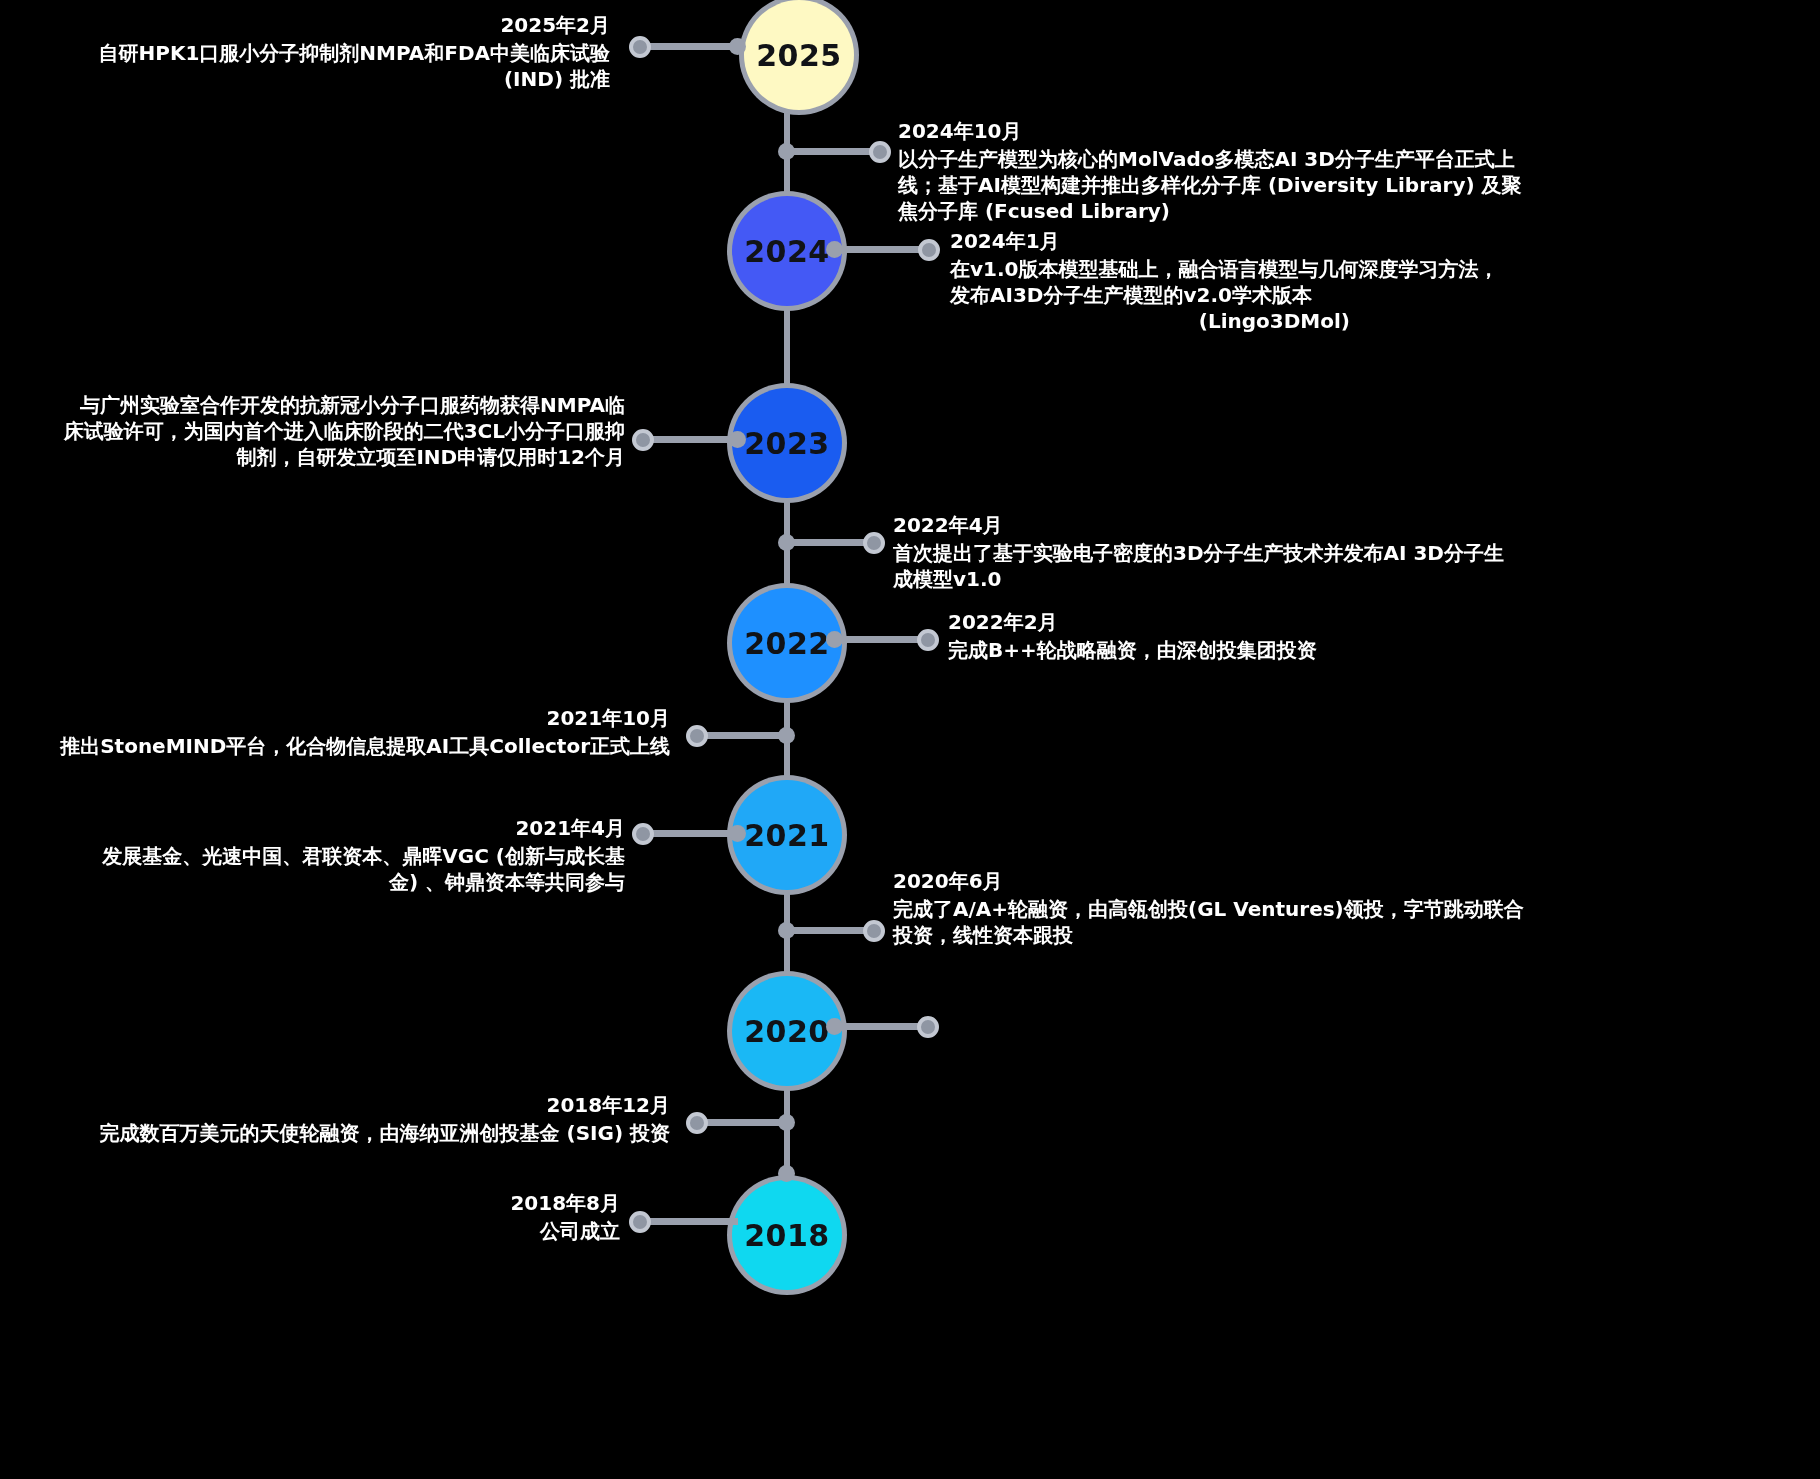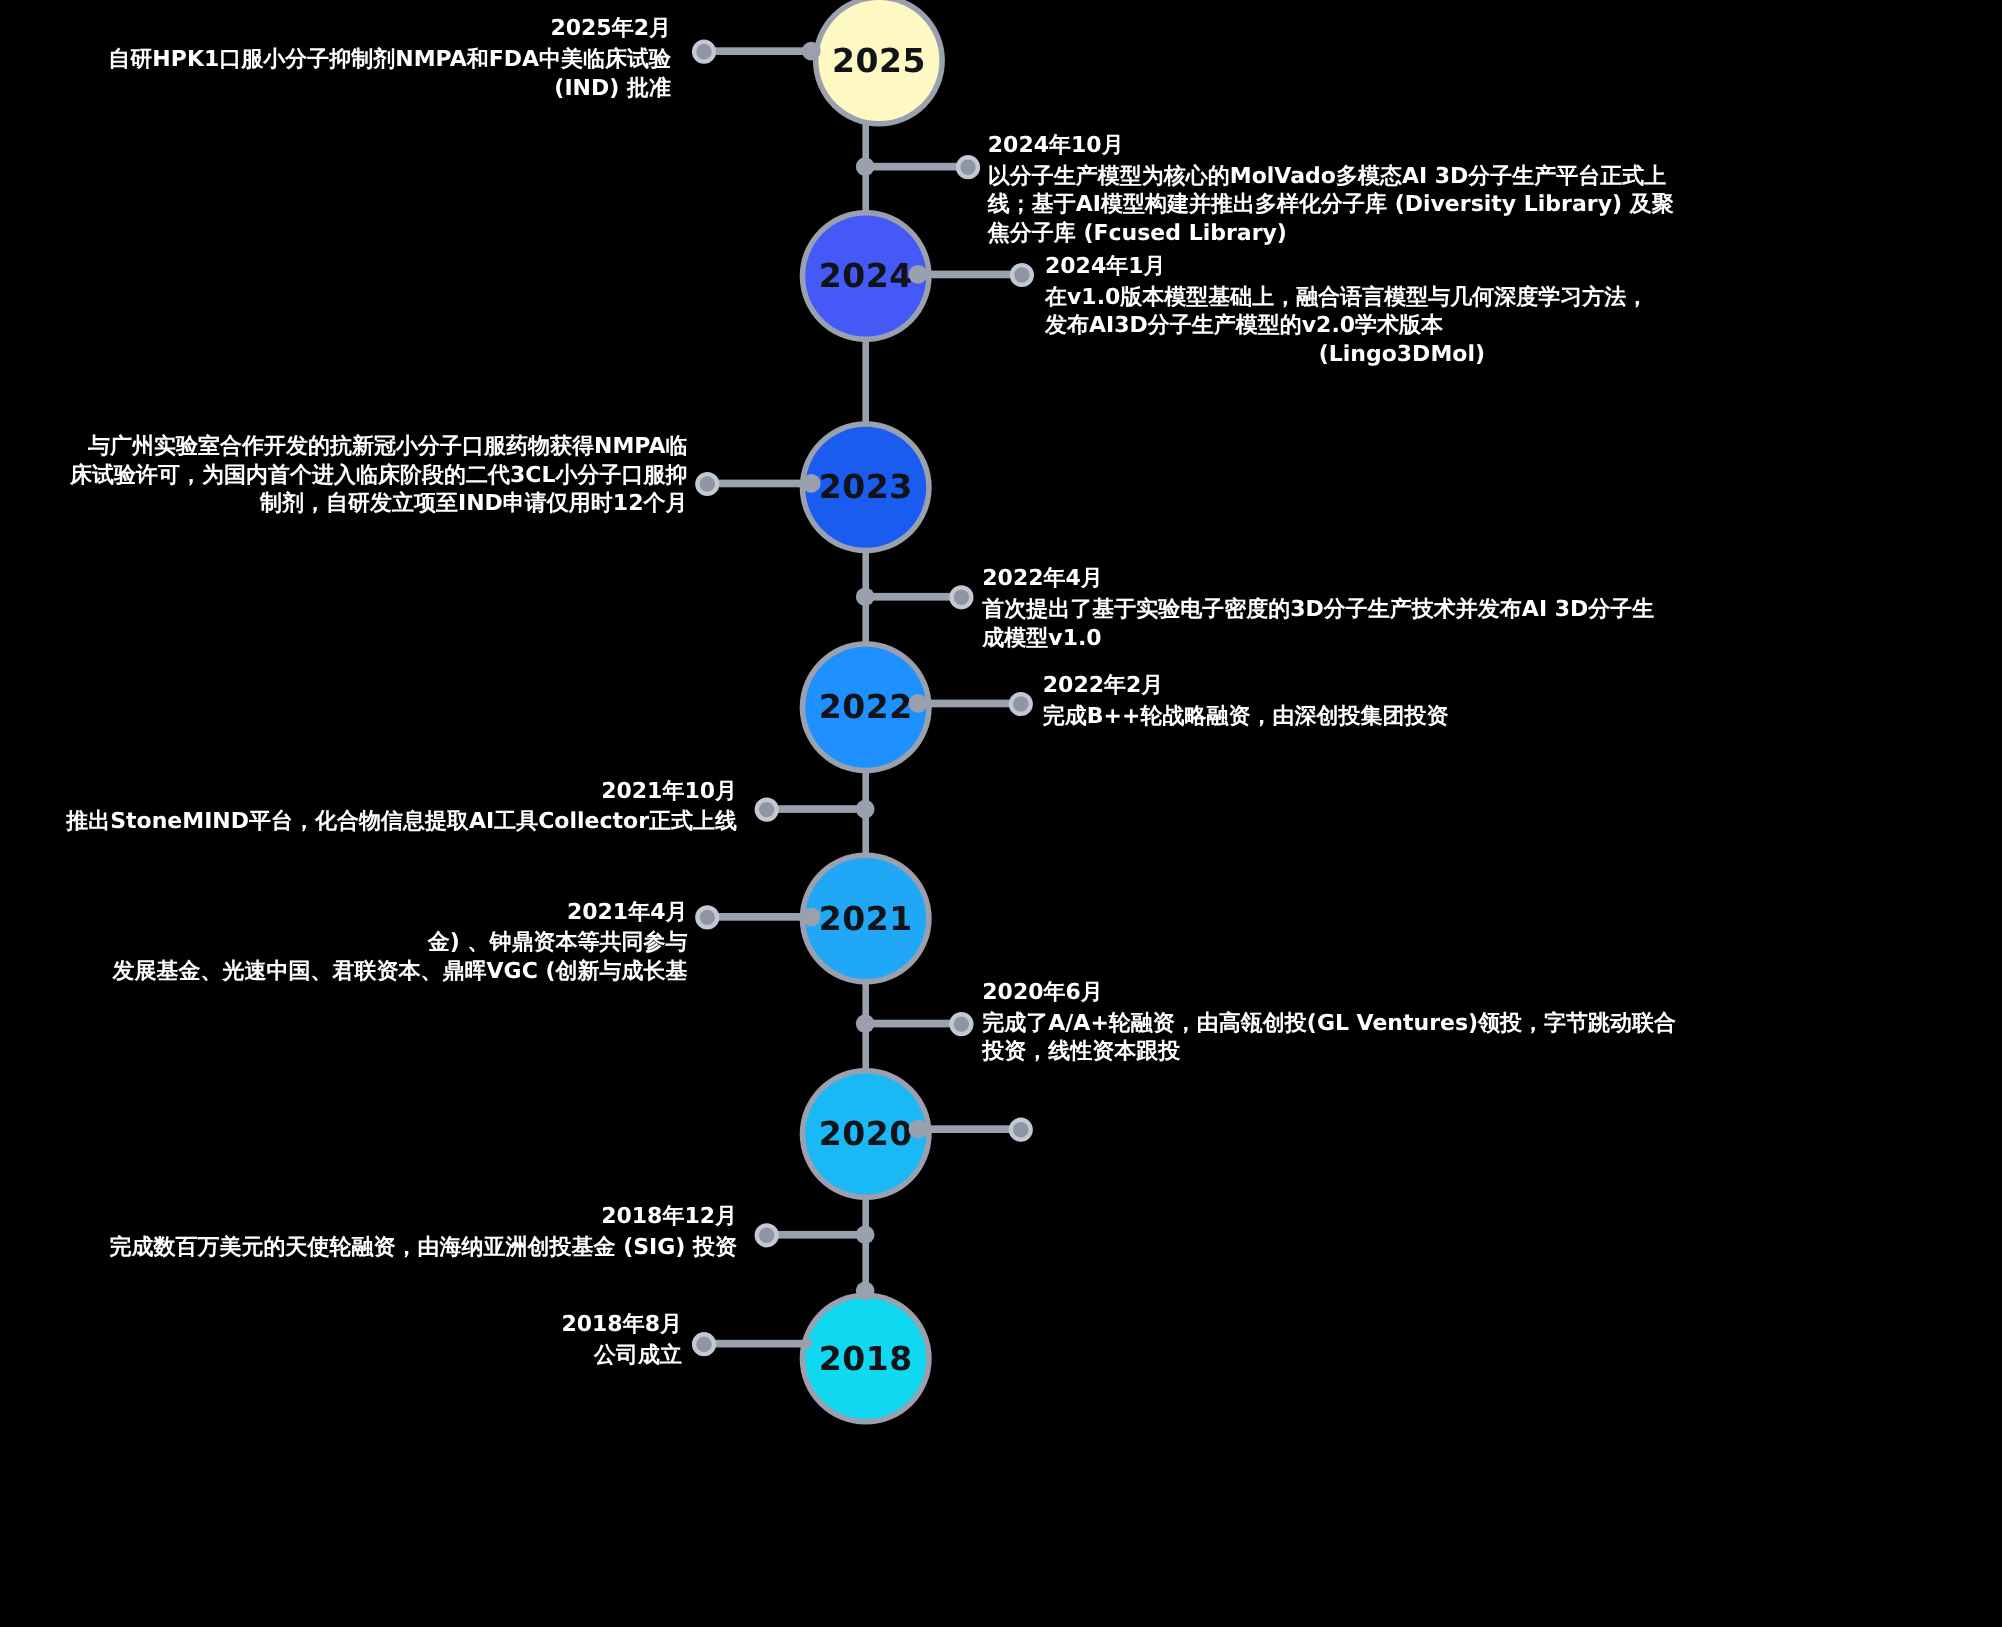--- a/index.html
+++ b/index.html
@@ -159,25 +159,25 @@
     <div class="desc">完成B++轮战略融资，由深创投集团投资</div>
   </div>
 
   <div class="tx right-align" style="left:20px;top:705px;width:650px;">
     <div class="date">2021年10月</div>
     <div class="desc">推出StoneMIND平台，化合物信息提取AI工具Collector正式上线</div>
   </div>
 
   <div class="tx right-align" style="left:10px;top:815px;width:615px;">
     <div class="date">2021年4月</div>
+    <div class="desc">发展基金、光速中国、君联资本、鼎晖VGC (创新与成长基</div>
     <div class="desc">金) 、钟鼎资本等共同参与</div>
-    <div class="desc">发展基金、光速中国、君联资本、鼎晖VGC (创新与成长基</div>
   </div>
 
-  <div class="tx left-align" style="left:893px;top:888px;width:900px;">
+  <div class="tx left-align" style="left:893px;top:868px;width:900px;">
     <div class="date">2020年6月</div>
     <div class="desc">完成了A/A+轮融资，由高瓴创投(GL Ventures)领投，字节跳动联合</div>
     <div class="desc">投资，线性资本跟投</div>
   </div>
 
 
   <div class="tx right-align" style="left:20px;top:1092px;width:650px;">
     <div class="date">2018年12月</div>
     <div class="desc">完成数百万美元的天使轮融资，由海纳亚洲创投基金 (SIG) 投资</div>
   </div>

